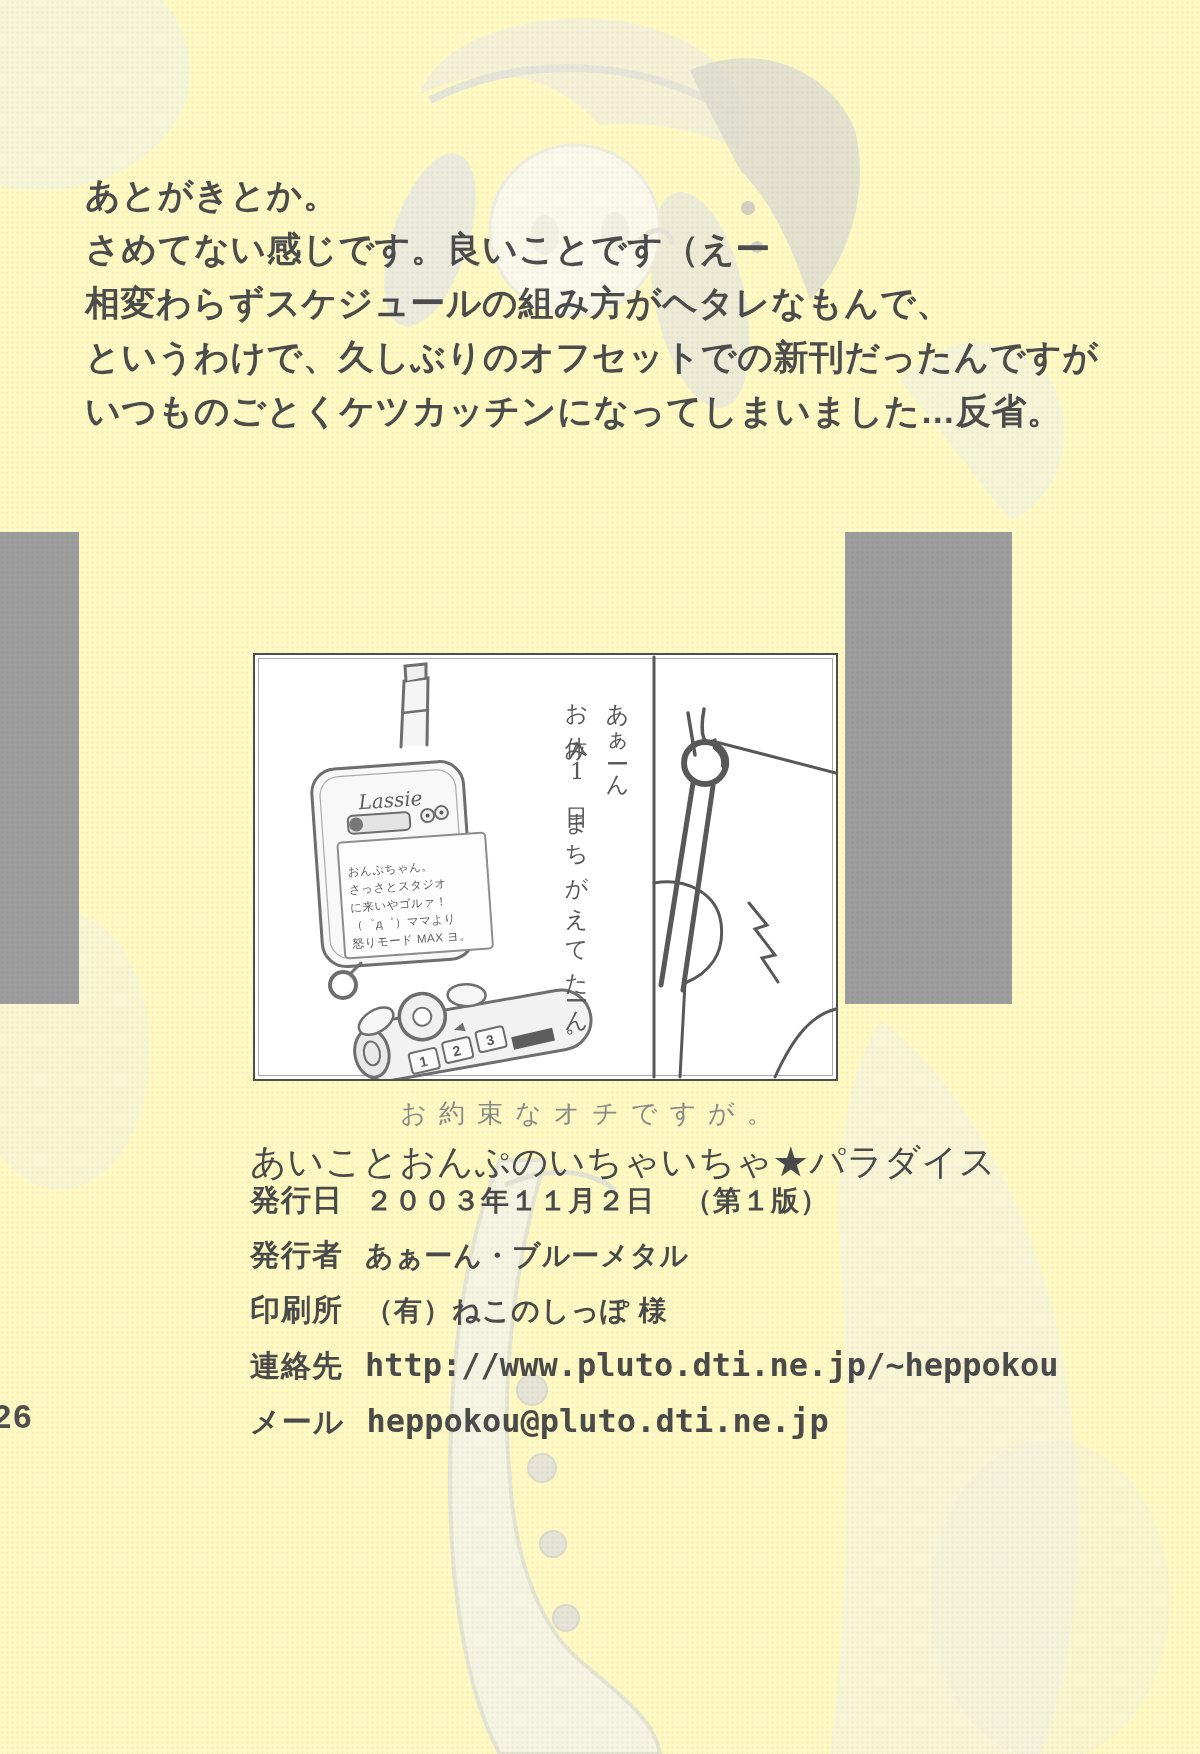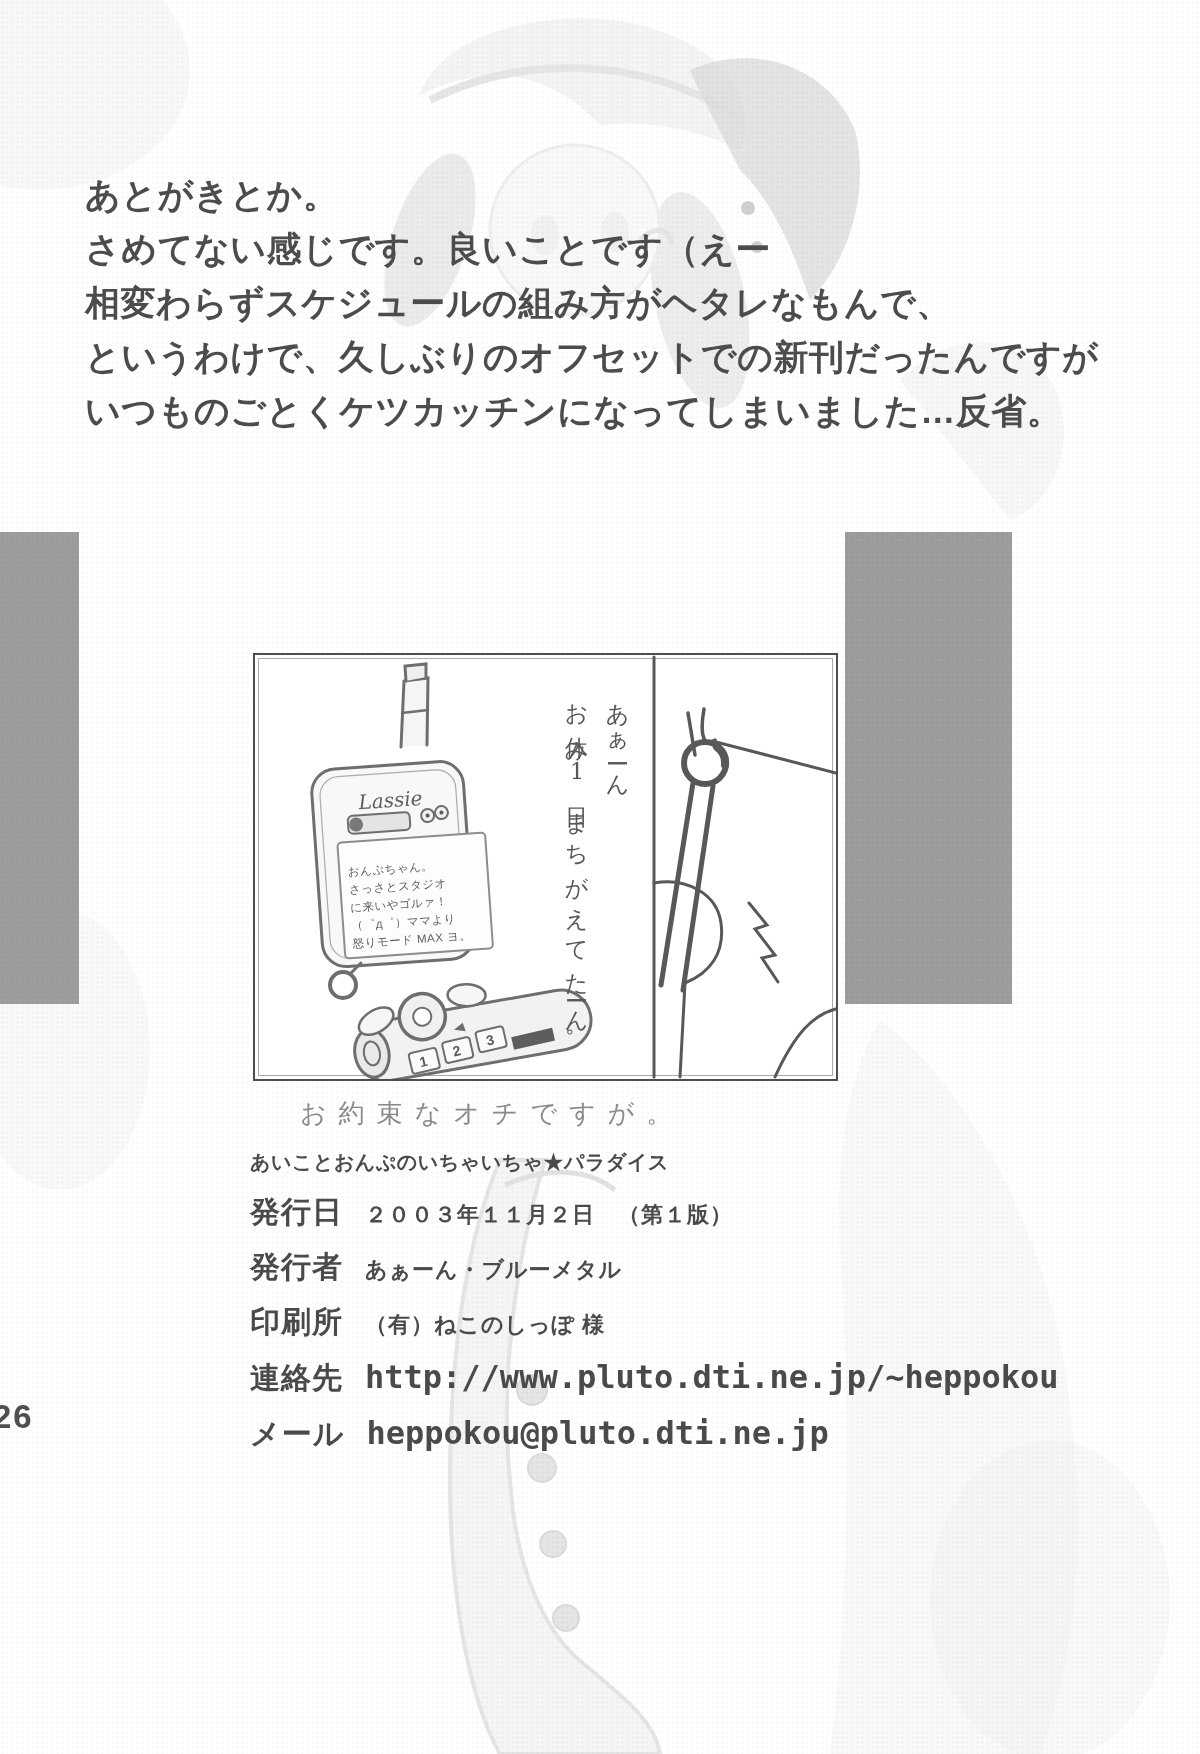--- a/index.html
+++ b/index.html
@@ -1,19 +1,19 @@
 <!DOCTYPE html>
 <html><head>
 <meta charset="utf-8">
 <style>
   html,body{margin:0;padding:0;background:#e8e8e8;}
   #page{
     position:relative;
     width:1200px;height:1754px;
-    background:#ffffff;
+    background:#fef9c3;
     overflow:hidden;
     font-family:"Liberation Sans",sans-serif;
   }
   
   #page::before{
     content:"";position:absolute;inset:0;z-index:2;pointer-events:none;
     background-image:radial-gradient(rgba(0,0,0,0.028) 1px, transparent 1.2px);
     background-size:5px 5px;
   }
   .bg-art{position:absolute;left:0;top:0;z-index:0;pointer-events:none;}
@@ -49,34 +49,34 @@
   .speech{
     position:absolute;left:292px;top:32px;height:350px;
     writing-mode:vertical-rl;text-orientation:upright;
     font-family:"DejaVu Serif",serif;color:#585858;
     font-size:23px;letter-spacing:6px;line-height:1.0;
   }
   .speech .col{display:inline-block;margin-left:18px;white-space:nowrap;}
 
   
   .caption{
-    position:absolute;left:300px;top:1096px;width:585px;text-align:left;z-index:3;
+    position:absolute;left:300px;top:1096px;width:585px;text-align:center;z-index:3;
     font-family:"DejaVu Serif",serif;font-size:26px;color:#8a8a8a;letter-spacing:12px;
     white-space:nowrap;
   }
 
   
   .colophon{position:absolute;left:250px;top:1143px;z-index:3;color:#4a4a4a;}
   .colophon .title{
-    font-size:20px;font-weight:700;letter-spacing:0.5px;margin-bottom:12px;
+    font-size:36px;font-weight:400;letter-spacing:0.5px;
     line-height:38px;white-space:nowrap;
   }
   .colophon .row{line-height:38px;margin-bottom:12px;white-space:nowrap;}
   .colophon .row .lbl{font-size:30px;font-weight:700;margin-right:22px;letter-spacing:1px;}
-  .colophon .row .val{font-size:22px;font-weight:700;letter-spacing:1px;}
+  .colophon .row .val{font-size:28px;font-weight:700;letter-spacing:1px;}
   .colophon .row .val.mono{
     font-family:"DejaVu Sans Mono",monospace;font-size:32px;letter-spacing:0;
   }
 
   
   .pagenum{
     position:absolute;left:-7px;top:1398px;z-index:3;
     font-size:33px;font-weight:700;color:#4f4f4f;letter-spacing:2px;
   }
 </style>

